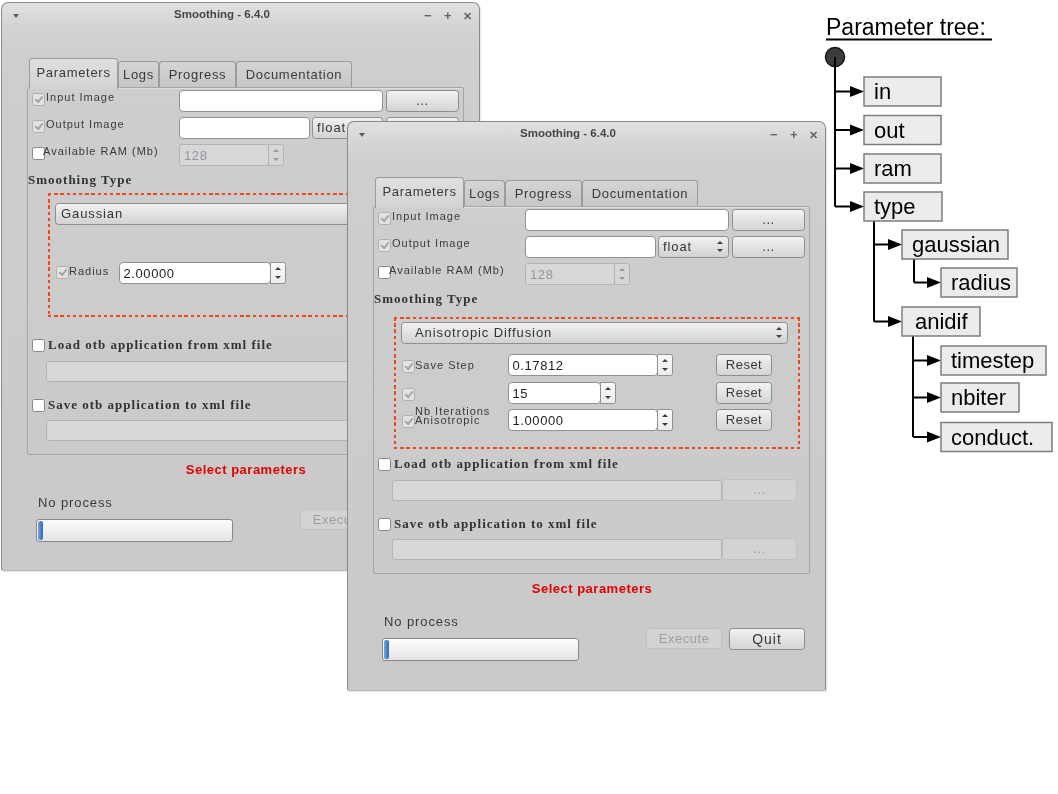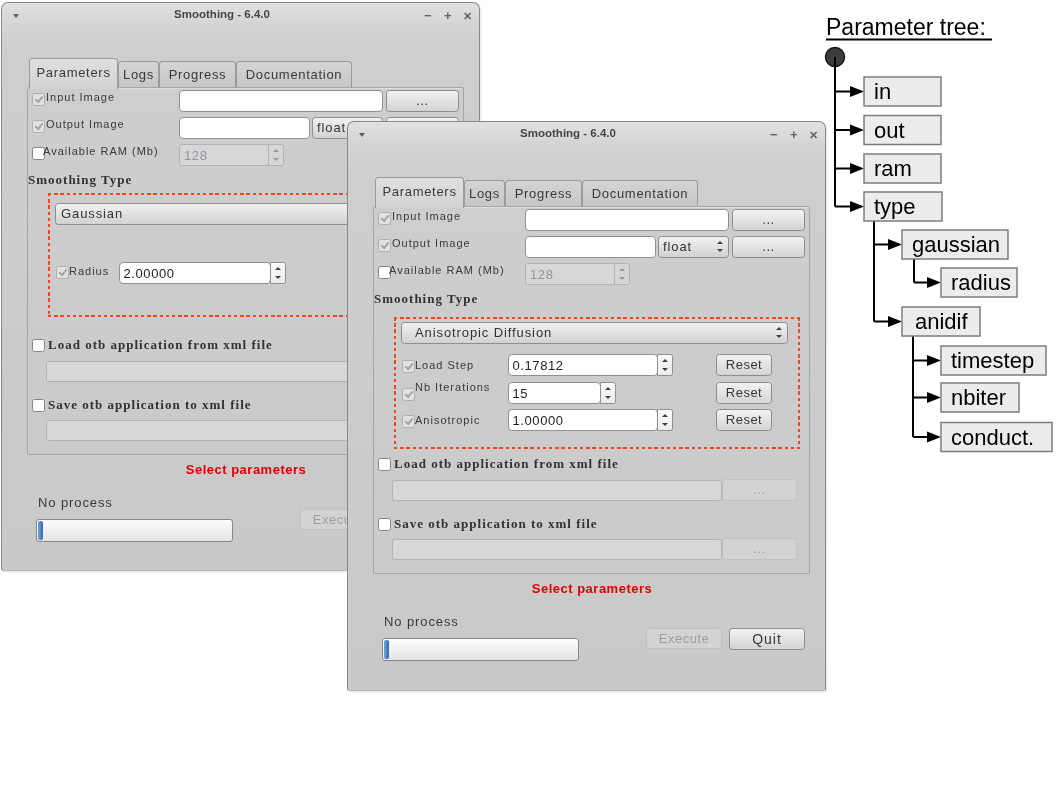--- a/index.html
+++ b/index.html
@@ -178,31 +178,31 @@
       <i class="r"></i>
     </div>
 <div class="combo" style="left:53px;top:200px;width:385px;">
       <span style="position:absolute;left:13px;">Anisotropic Diffusion</span>
     </div>
 <div class="abs" style="left:427px;top:200px;width:8px;height:20px;">
       <div class="up" style="margin-left:-3px;top:4.5px;border-bottom-width:3px;"></div>
       <div class="dn" style="margin-left:-3px;bottom:4.5px;border-top-width:3px;"></div>
     </div>
 <div class="cb cbd" style="left:54px;top:238px;"></div>
-<div class="lab" style="left:67px;top:237px;">Load Step</div>
+<div class="lab" style="left:67px;top:237px;">Save Step</div>
 <div class="fld" style="left:160px;top:232px;width:148px;">
       <span class="fldtx">0.17812</span>
     </div>
 <div class="spinbox" style="left:309px;top:232px;">
       <div class="up"></div>
       <div class="dn"></div>
     </div>
 <div class="btn" style="left:368px;top:232px;width:54px;">Reset</div>
 <div class="cb cbd" style="left:54px;top:266px;"></div>
-<div class="lab" style="left:67px;top:259px;">Nb Iterations</div>
+<div class="lab" style="left:67px;top:283px;">Nb Iterations</div>
 <div class="fld" style="left:160px;top:260px;width:91px;">
       <span class="fldtx">15</span>
     </div>
 <div class="spinbox" style="left:252px;top:260px;">
       <div class="up"></div>
       <div class="dn"></div>
     </div>
 <div class="btn" style="left:368px;top:260px;width:54px;">Reset</div>
 <div class="cb cbd" style="left:54px;top:293px;"></div>
 <div class="lab" style="left:67px;top:292px;">Anisotropic</div>

